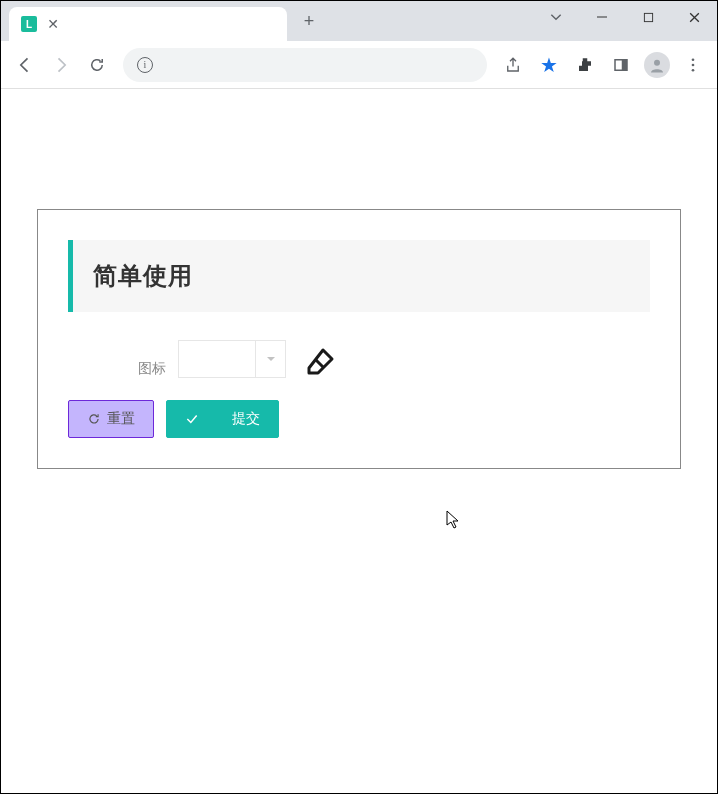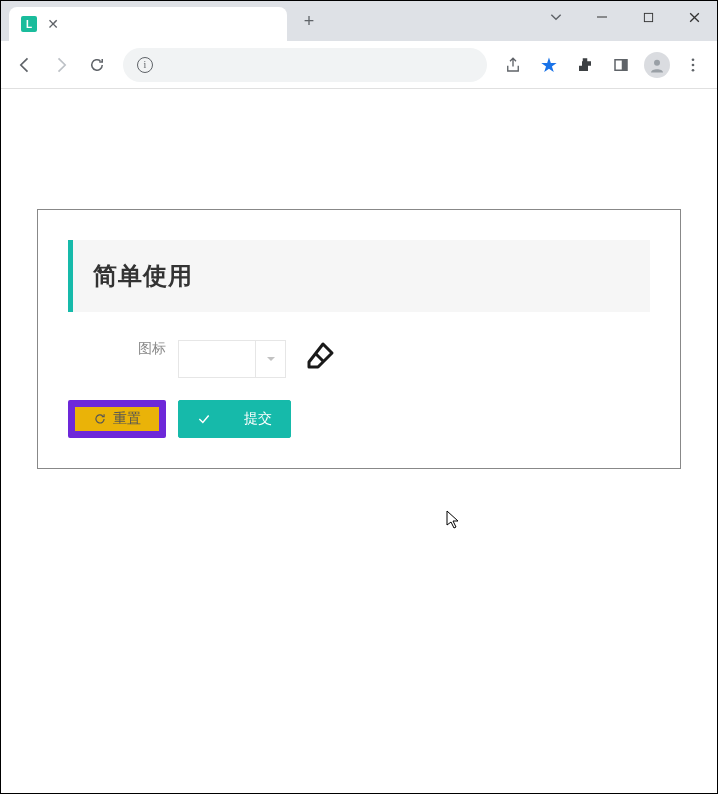--- a/index.html
+++ b/index.html
@@ -174,21 +174,21 @@
       margin-bottom: 28px;
     }
     .blockquote-title {
       font-size: 24px;
       font-weight: 600;
       color: #333;
       letter-spacing: 1px;
     }
     .form-row {
       display: flex;
-      align-items: flex-start;
+      align-items: flex-end;
       margin-bottom: 22px;
     }
     .form-label {
       width: 110px;
       text-align: right;
       padding-right: 12px;
       color: #888;
       font-size: 14px;
     }
     .select-wrap {
@@ -226,22 +226,22 @@
       padding: 0 18px;
       display: inline-flex;
       align-items: center;
       gap: 6px;
       font-size: 14px;
       cursor: pointer;
       border-radius: 2px;
       white-space: nowrap;
     }
     .btn-default {
-      background: #eab308;
-      border: 7px solid #6d28d9;
+      background: #c4b5fd;
+      border: 1px solid #6d28d9;
       color: #555;
     }
     .btn-primary {
       background: #16baaa;
       border: 1px solid #16baaa;
       color: #fff;
       gap: 33px;
     }
     .btn svg { width: 14px; height: 14px; }
     

